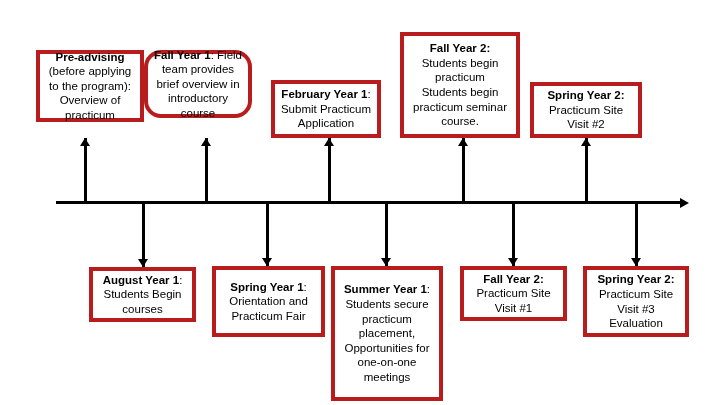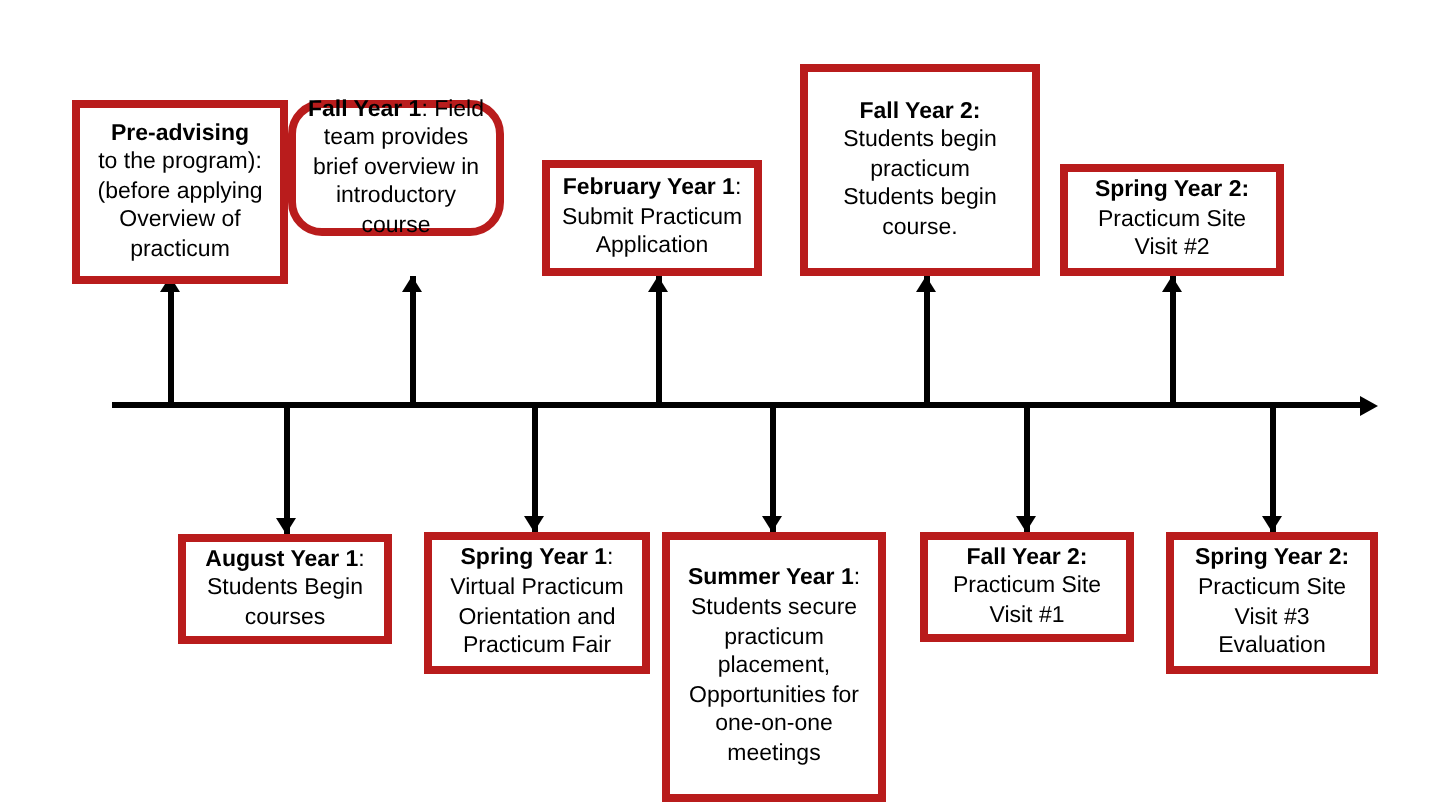--- a/index.html
+++ b/index.html
@@ -99,61 +99,61 @@
       <div class="arrow-stem" style="left: 266px; top: 203px; height: 63px;"></div>
       <div class="arrow-head-down" style="left: 262px; top: 258px;"></div>
       <div class="arrow-stem" style="left: 385px; top: 203px; height: 63px;"></div>
       <div class="arrow-head-down" style="left: 381px; top: 258px;"></div>
       <div class="arrow-stem" style="left: 512px; top: 203px; height: 63px;"></div>
       <div class="arrow-head-down" style="left: 508px; top: 258px;"></div>
       <div class="arrow-stem" style="left: 635px; top: 203px; height: 63px;"></div>
       <div class="arrow-head-down" style="left: 631px; top: 258px;"></div>
     </div>
   <div id="boxes-top">
-      <div class="tl-box" style="left: 36px; top: 50px; width: 108px; height: 92px;">
+      <div class="tl-box" style="left: 36px; top: 50px; width: 108px; height: 72px;">
         <span class="ln b">Pre-advising</span>
+        <span class="ln">(before applying</span>
         <span class="ln">to the program):</span>
-        <span class="ln">(before applying</span>
         <span class="ln">Overview of</span>
         <span class="ln">practicum</span>
       </div>
       <div class="tl-box" style="left: 144px; top: 50px; width: 108px; height: 68px; border-radius: 17px;">
         <span class="ln"><span class="bold-lead">Fall Year 1</span>: Field</span>
         <span class="ln">team provides</span>
         <span class="ln">brief overview in</span>
         <span class="ln">introductory</span>
         <span class="ln">course</span>
       </div>
       <div class="tl-box" style="left: 271px; top: 80px; width: 110px; height: 58px;">
         <span class="ln"><span class="bold-lead">February Year 1</span>:</span>
         <span class="ln">Submit Practicum</span>
         <span class="ln">Application</span>
       </div>
       <div class="tl-box" style="left: 400px; top: 32px; width: 120px; height: 106px;">
         <span class="ln b">Fall Year 2:</span>
         <span class="ln">Students begin</span>
         <span class="ln">practicum</span>
         <span class="ln">Students begin</span>
+        <span class="ln">practicum seminar</span>
         <span class="ln">course.</span>
       </div>
       <div class="tl-box" style="left: 530px; top: 82px; width: 112px; height: 56px;">
         <span class="ln b">Spring Year 2:</span>
         <span class="ln">Practicum Site</span>
         <span class="ln">Visit #2</span>
       </div>
     </div>
   <div id="boxes-bottom">
       <div class="tl-box" style="left: 89px; top: 267px; width: 107px; height: 55px;">
         <span class="ln"><span class="bold-lead">August Year 1</span>:</span>
         <span class="ln">Students Begin</span>
         <span class="ln">courses</span>
       </div>
       <div class="tl-box" style="left: 212px; top: 266px; width: 113px; height: 71px;">
         <span class="ln"><span class="bold-lead">Spring Year 1</span>:</span>
-        <span class="ln">Virtual Practicum</span>
         <span class="ln">Orientation and</span>
         <span class="ln">Practicum Fair</span>
       </div>
       <div class="tl-box" style="left: 331px; top: 266px; width: 112px; height: 135px;">
         <span class="ln"><span class="bold-lead">Summer Year 1</span>:</span>
         <span class="ln">Students secure</span>
         <span class="ln">practicum</span>
         <span class="ln">placement,</span>
         <span class="ln">Opportunities for</span>
         <span class="ln">one-on-one</span>

